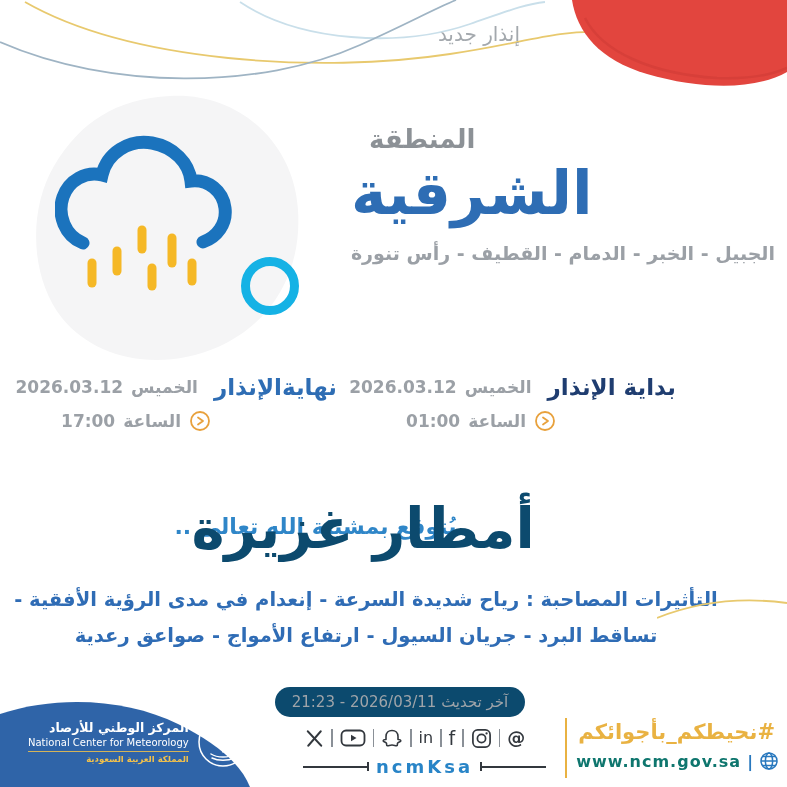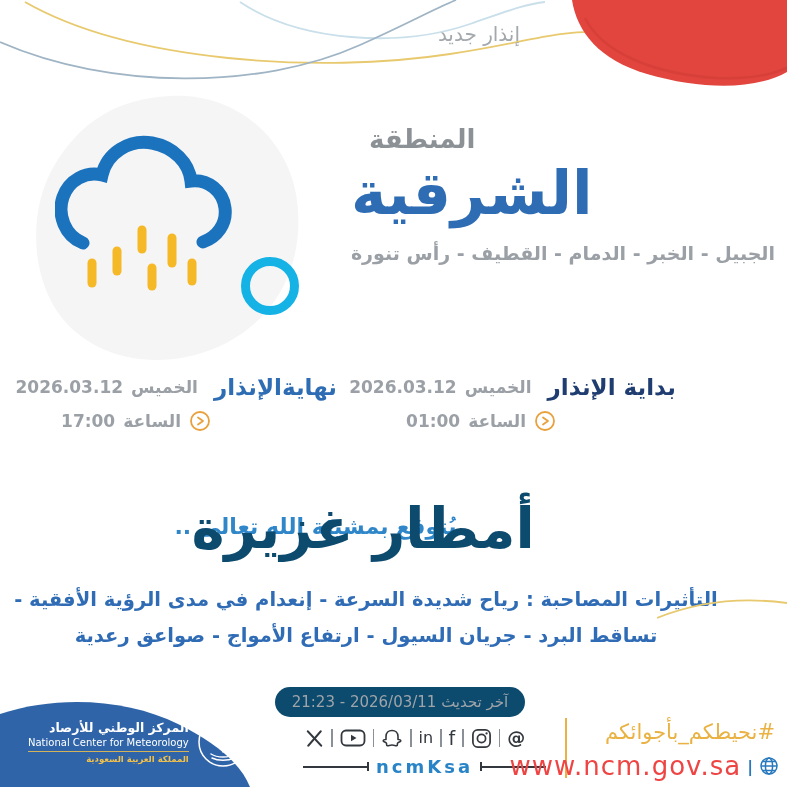--- a/index.html
+++ b/index.html
@@ -61,23 +61,23 @@
   .handle-row{left:303px;top:756px;display:flex;align-items:center;gap:7px;}
   .handle-line{width:66px;height:2px;background:#33383E;position:relative;}
   .handle-line.l::after,.handle-line.r::before{content:'';position:absolute;width:2px;height:9px;
       background:#33383E;top:-3.5px;}
   .handle-line.l::after{right:0;}
   .handle-line.r::before{left:0;}
   .handle{font-size:18px;font-weight:800;color:#2884C7;letter-spacing:3px;}
 
   
   .vline{left:565px;top:718px;width:2px;height:60px;background:#E9B242;}
-  .hashtag{right:12px;top:720px;font-size:21px;font-weight:400;color:#E9B242;direction:rtl;white-space:nowrap;}
+  .hashtag{right:12px;top:720px;font-size:21px;font-weight:700;color:#E9B242;direction:rtl;white-space:nowrap;}
   .website-row{right:8px;top:751px;display:flex;align-items:center;gap:6px;}
-  .website{font-size:26px;font-weight:400;color:#ef4444;letter-spacing:1px;}
+  .website{font-size:16px;font-weight:700;color:#0f766e;letter-spacing:1px;}
   .web-sep{color:#2878BE;font-weight:700;font-size:16px;}
 
   .ring{left:241px;top:257px;width:40px;height:40px;border:9px solid #15B2E5;border-radius:50%;}
 </style>
 </head>
 <body>
 
 <div id="canvas">
 
   <svg class="abs" style="left:0;top:0;" width="787" height="120" viewBox="0 0 787 120" fill="none">

